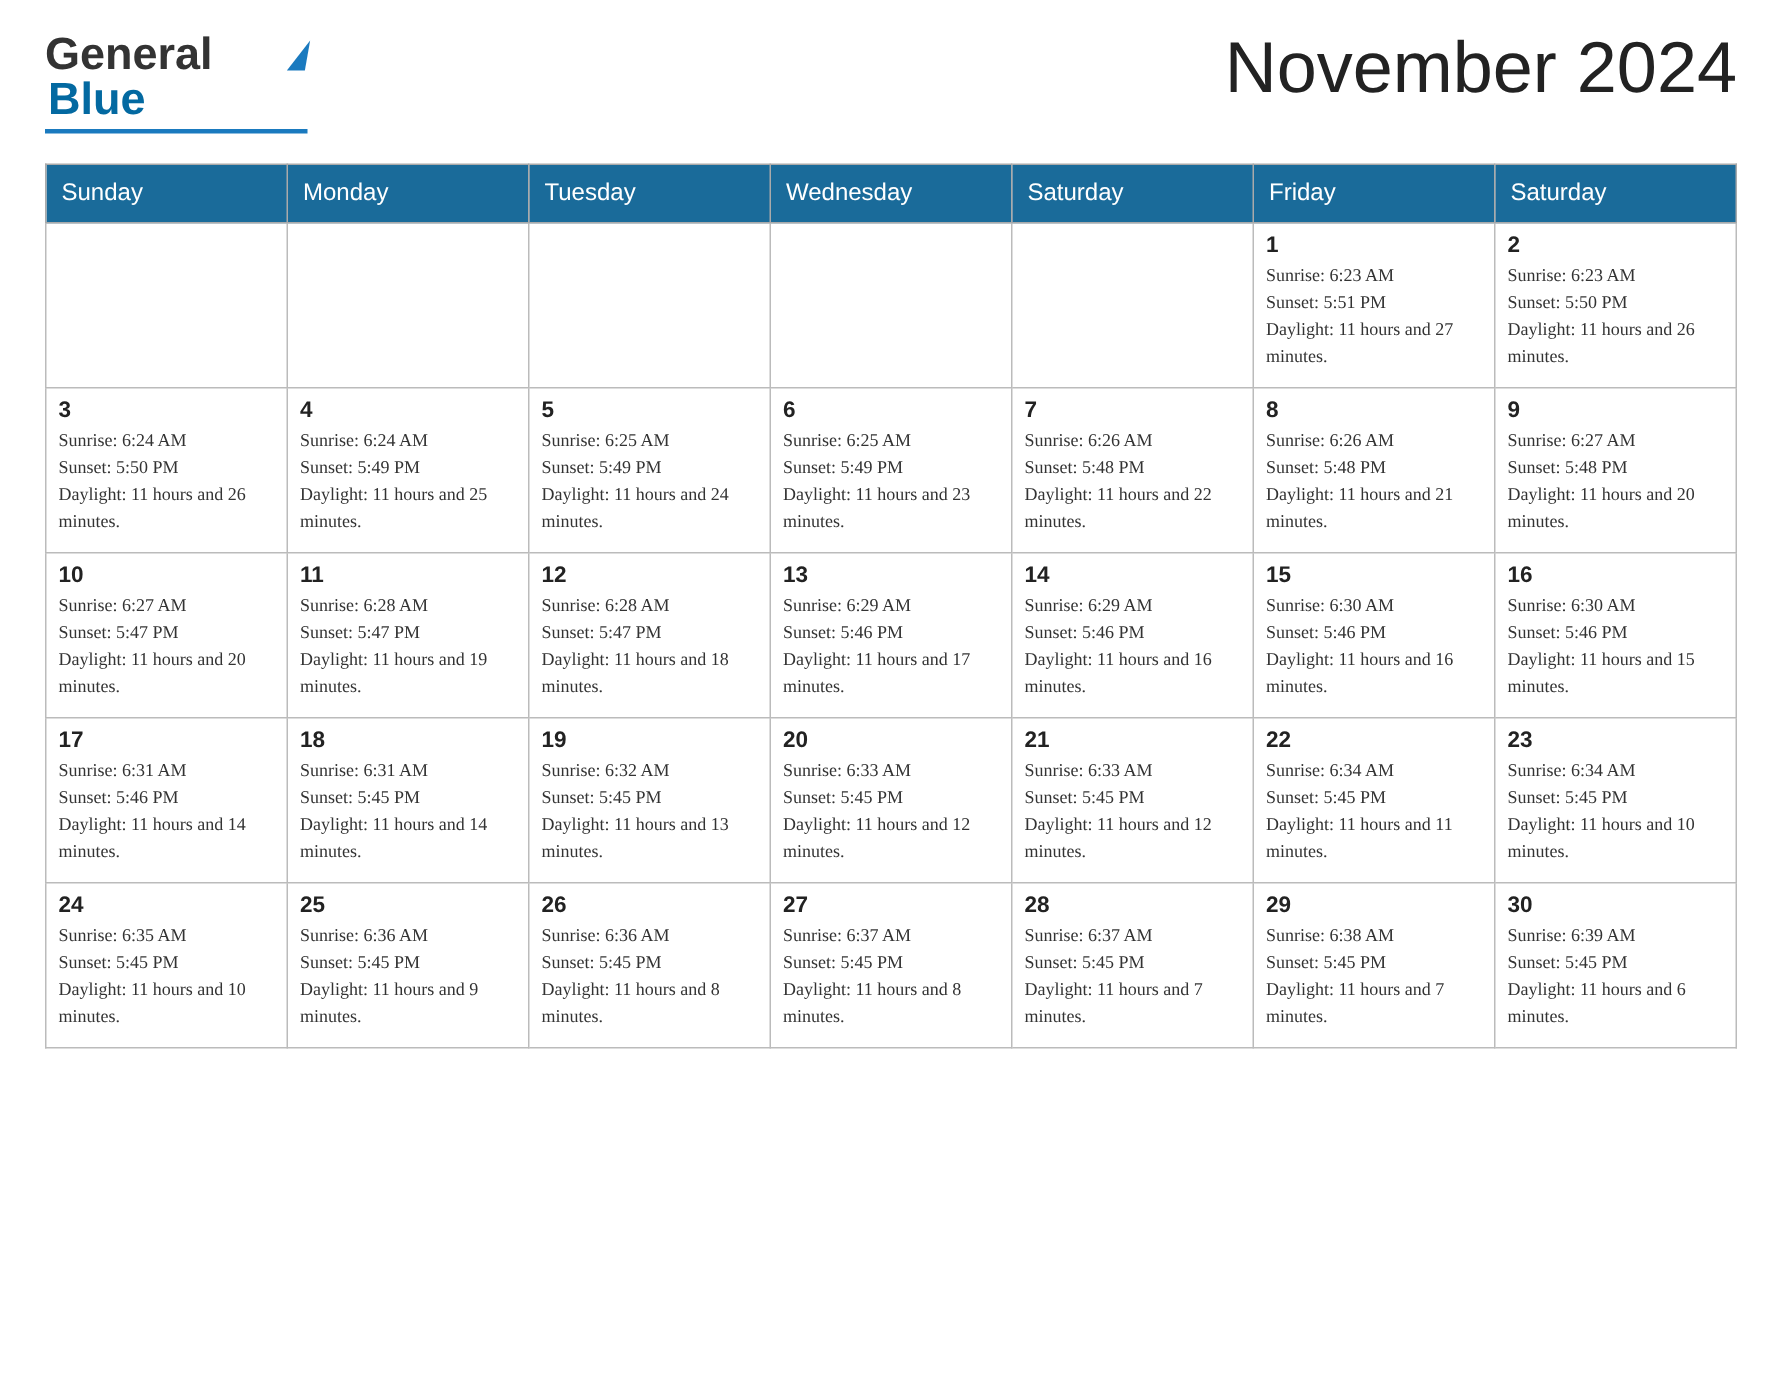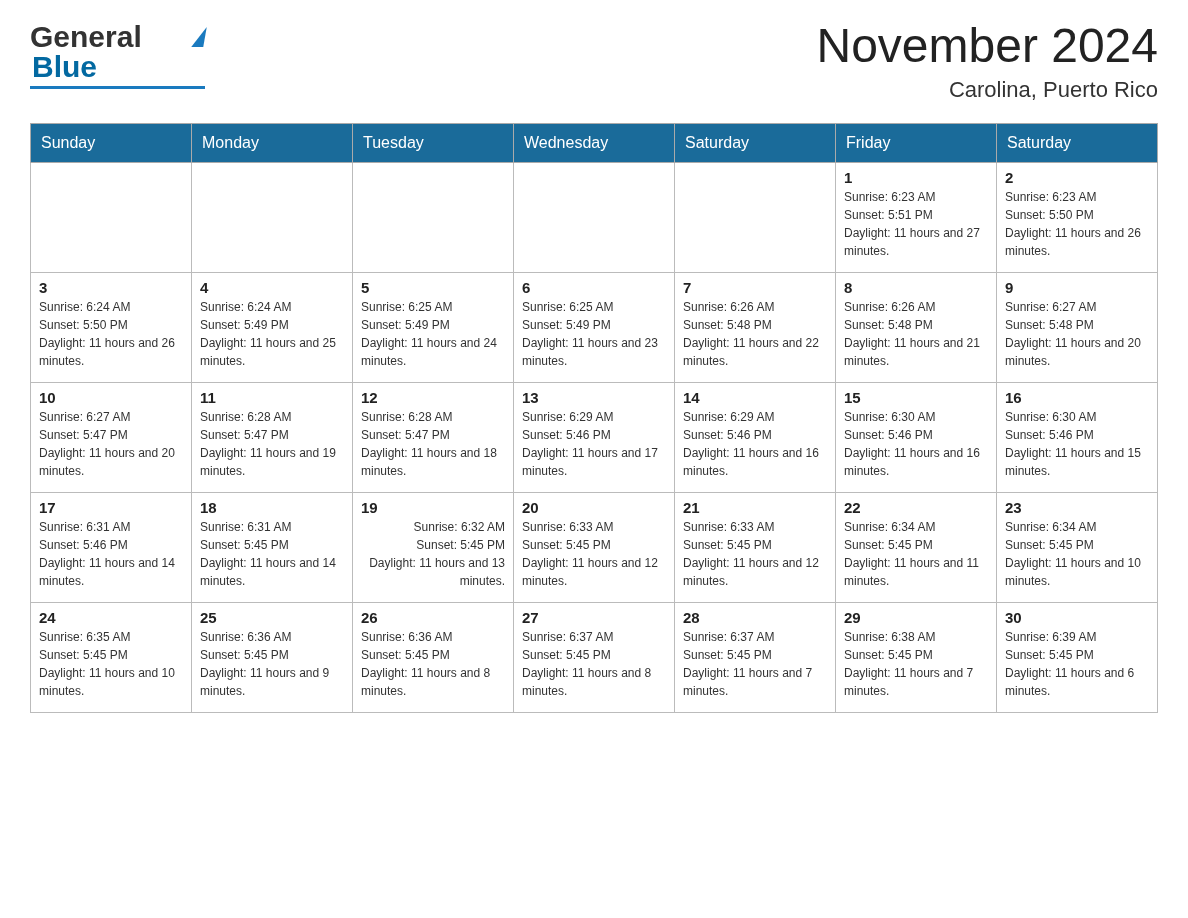--- a/index.html
+++ b/index.html
@@ -58,20 +58,21 @@
       font-size: 15px;
       font-weight: bold;
       color: #222;
       display: block;
       margin-bottom: 2px;
     }
     .day-info {
       font-size: 12px;
       color: #333;
       line-height: 1.5;
+      font-family: Liberation Serif, serif;
     }
     .empty-cell {
       background: #f9f9f9;
     }
     .logo-wrapper {
       display: flex;
       flex-direction: column;
     }
     .logo-top-row {
       display: flex;
@@ -114,21 +115,20 @@
   <div class="logo-wrapper">
     <div class="logo-top-row">
       <span class="logo-general-text">General</span>
       <span class="logo-triangle"></span>
     </div>
     <div class="logo-blue-text">Blue</div>
     <div class="underline-bar"></div>
   </div>
   <div class="title-block">
     <div class="month-title">November 2024</div>
-    <div class="location">Carolina, Puerto Rico</div>
   </div>
 </div>
 
 <table class="calendar">
   <thead>
     <tr>
     <th>Sunday</th>
         <th>Monday</th>
         <th>Tuesday</th>
         <th>Wednesday</th>
@@ -253,21 +253,21 @@
 Daylight: 11 hours and 14 minutes.</div>
         </td>
         <td>
           <span class="day-number">18</span>
           <div class="day-info" style="white-space: pre-line;">Sunrise: 6:31 AM
 Sunset: 5:45 PM
 Daylight: 11 hours and 14 minutes.</div>
         </td>
         <td>
           <span class="day-number">19</span>
-          <div class="day-info" style="white-space: pre-line; text-align: right;">Sunrise: 6:32 AM
+          <div class="day-info" style="white-space: pre-line;">Sunrise: 6:32 AM
 Sunset: 5:45 PM
 Daylight: 11 hours and 13 minutes.</div>
         </td>
         <td>
           <span class="day-number">20</span>
           <div class="day-info" style="white-space: pre-line;">Sunrise: 6:33 AM
 Sunset: 5:45 PM
 Daylight: 11 hours and 12 minutes.</div>
         </td>
         <td>

